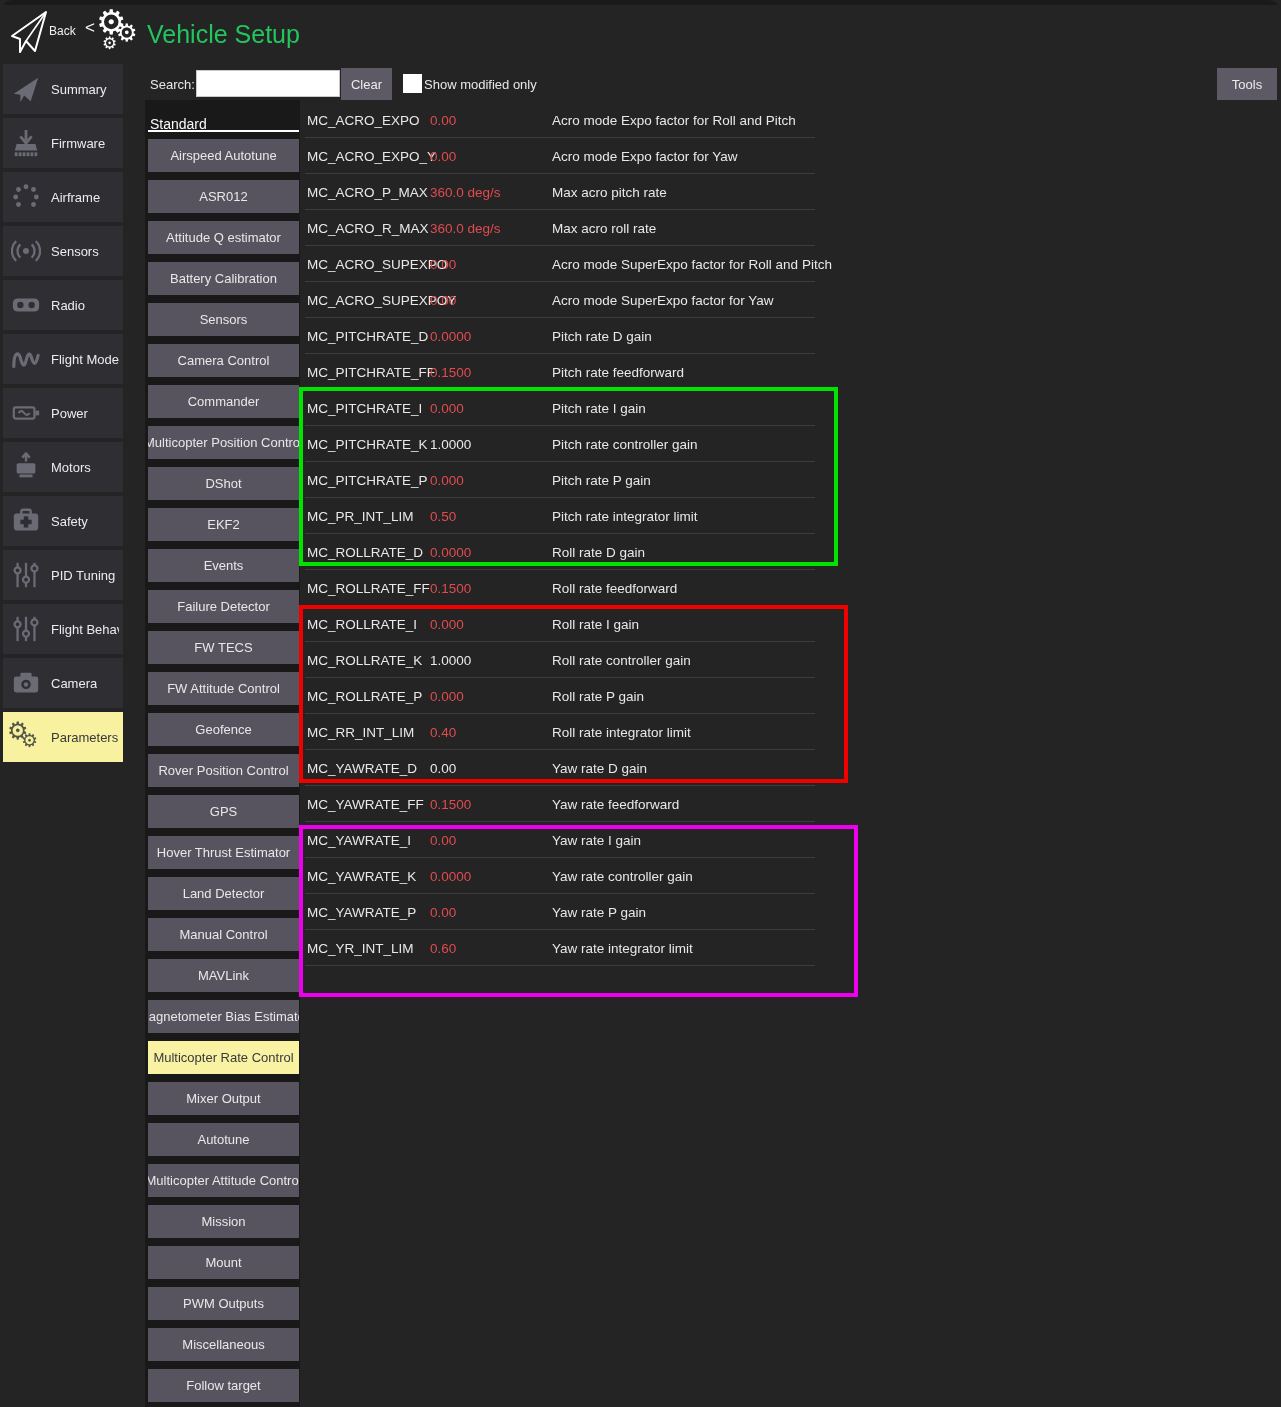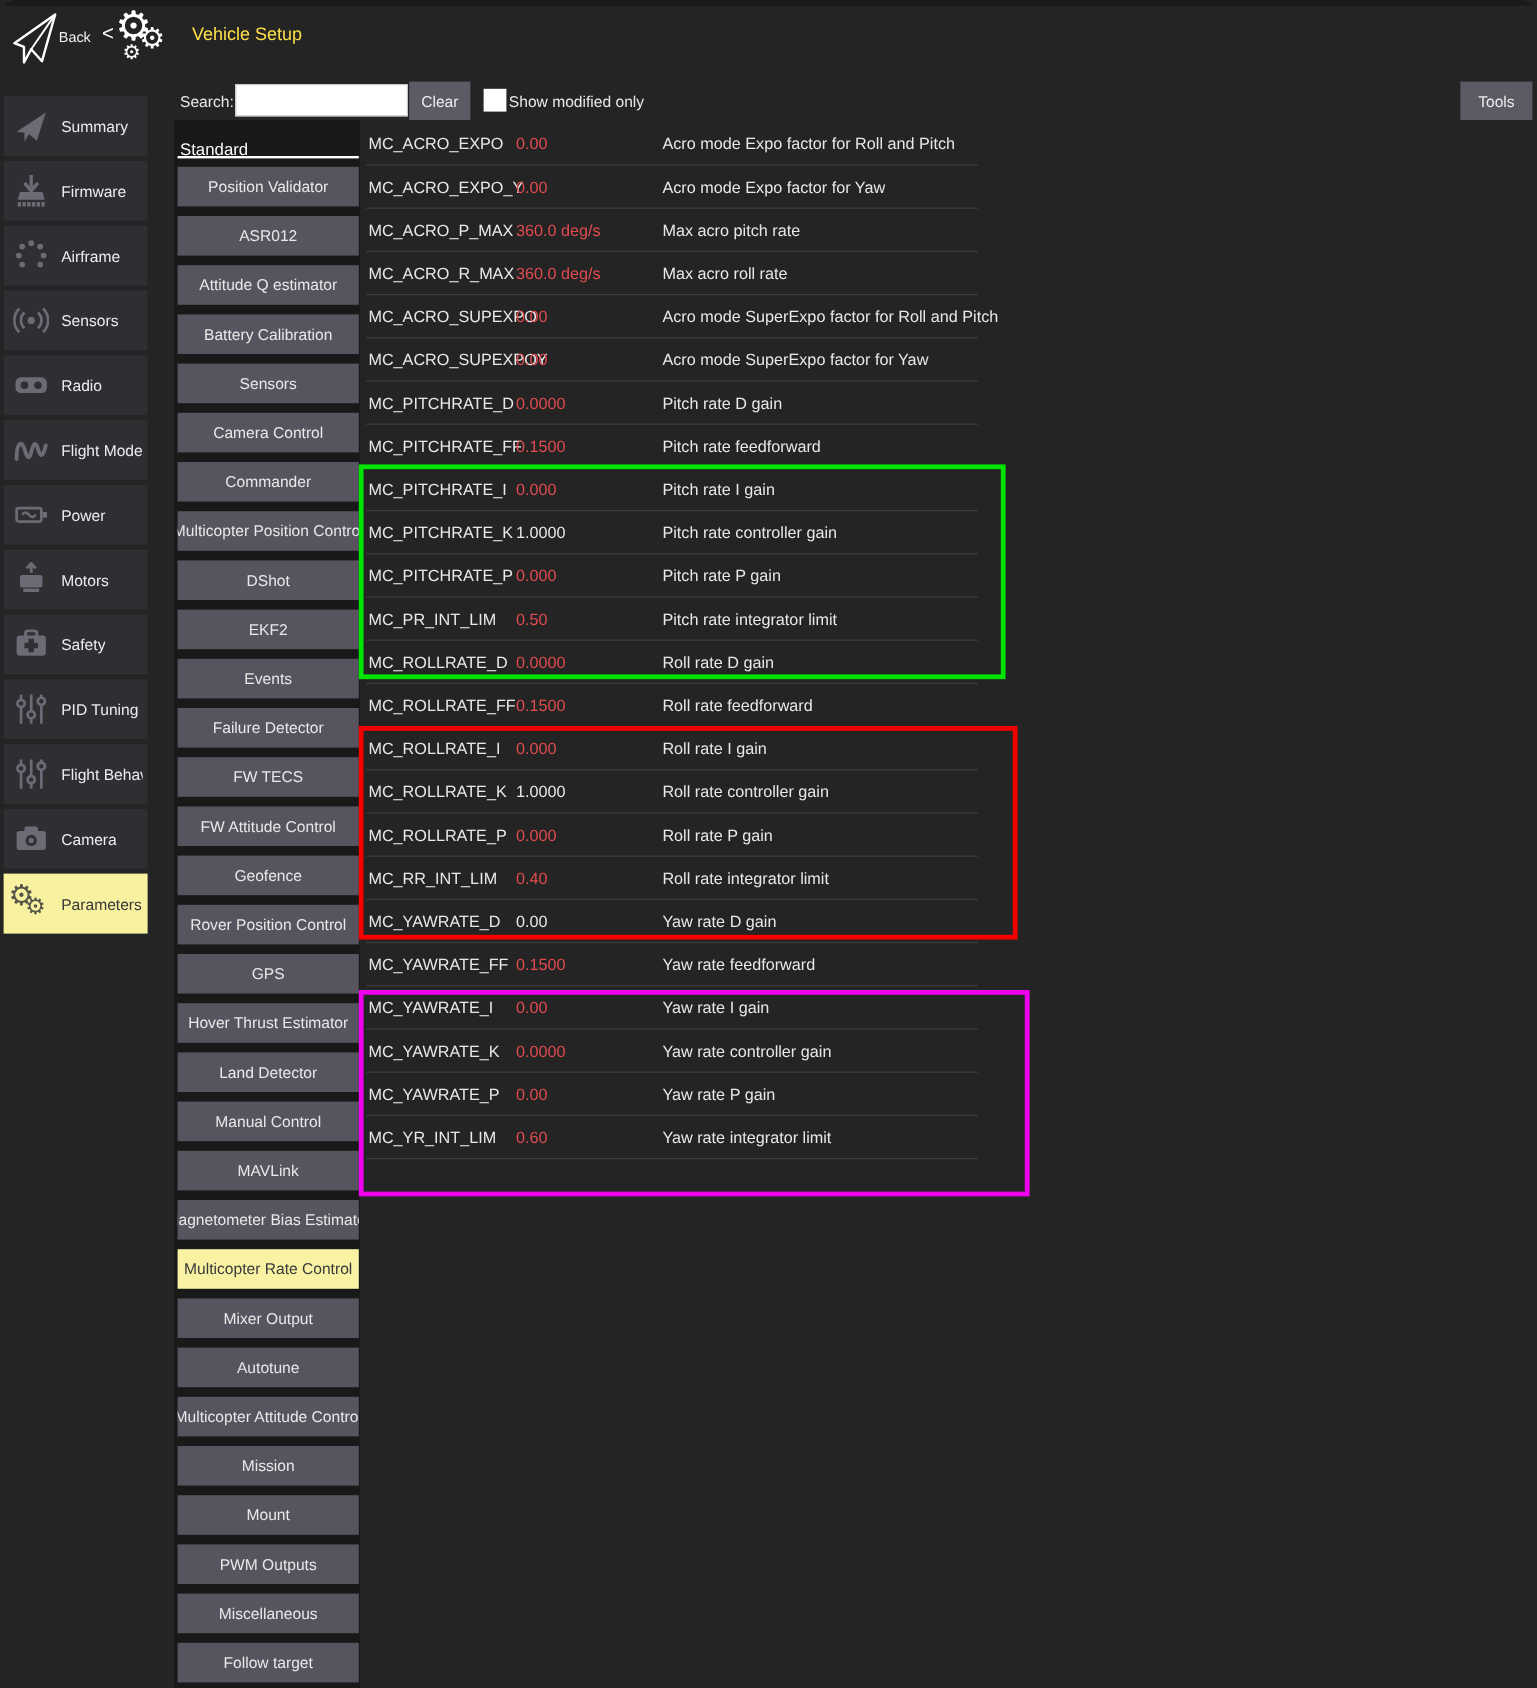--- a/index.html
+++ b/index.html
@@ -12,24 +12,24 @@
 
   
   .topbar{position:absolute;left:0;top:5px;width:1281px;height:57px;}
   .qgc-plane{position:absolute;left:9px;top:4px;width:40px;height:46px;color:#ffffff;}
   .back-label{position:absolute;left:49px;top:19px;font-size:12px;color:#f0f0f0;}
   .hdr-chevron{position:absolute;left:85px;top:13px;font-size:17px;color:#ffffff;}
   .hdr-gears{position:absolute;left:96px;top:0px;width:48px;height:56px;color:#ffffff;}
   .hdr-gears .g1{position:absolute;left:0;top:0;font-size:34px;line-height:34px;}
   .hdr-gears .g2{position:absolute;left:20px;top:16px;font-size:24px;line-height:24px;}
   .hdr-gears .g3{position:absolute;left:6px;top:30px;font-size:17px;line-height:17px;}
-  .page-title{position:absolute;left:160px;top:15px;font-size:15px;color:#fde047;}
-
-  
-  .sidebar{position:absolute;left:3px;top:80px;width:120px;display:flex;flex-direction:column;gap:4px;}
+  .page-title{position:absolute;left:147px;top:15px;font-size:25px;color:#22c55e;}
+
+  
+  .sidebar{position:absolute;left:3px;top:64px;width:120px;display:flex;flex-direction:column;gap:4px;}
   .side-item{height:50px;background:#2e2e33;display:flex;align-items:center;padding:0 4px;cursor:pointer;flex:0 0 50px;}
   .side-item .ic{width:38px;height:38px;flex:0 0 38px;display:flex;align-items:center;justify-content:center;color:#6b6b75;position:relative;}
   .side-item .lbl{font-size:13px;color:#ececec;white-space:nowrap;overflow:hidden;margin-left:6px;}
   .side-item.active{background:#f8f2a0;}
   .side-item.active .lbl{color:#38383a;}
   .side-item.active .ic{color:#55554a;}
   .gear-combo{position:relative;width:38px;height:38px;}
   .gear-combo .ga{position:absolute;left:0px;top:1px;font-size:24px;line-height:24px;}
   .gear-combo .gb{position:absolute;left:14px;top:13px;font-size:19px;line-height:19px;}
 
@@ -246,21 +246,21 @@
           </span>
         </span>
         <span class="lbl">Parameters</span>
       </div>
     </div>
 
   <div class="cat-col"></div>
   <div class="cat-header">Standard</div>
   <div class="cat-underline"></div>
   <div class="cat-list" id="cat-list">
-      <div class="cat-btn">Position Validator</div>
+      <div class="cat-btn">Airspeed Autotune</div>
       <div class="cat-btn">ASR012</div>
       <div class="cat-btn">Attitude Q estimator</div>
       <div class="cat-btn">Battery Calibration</div>
       <div class="cat-btn">Sensors</div>
       <div class="cat-btn">Camera Control</div>
       <div class="cat-btn">Commander</div>
       <div class="cat-btn">Multicopter Position Control</div>
       <div class="cat-btn">DShot</div>
       <div class="cat-btn">EKF2</div>
       <div class="cat-btn">Events</div>

